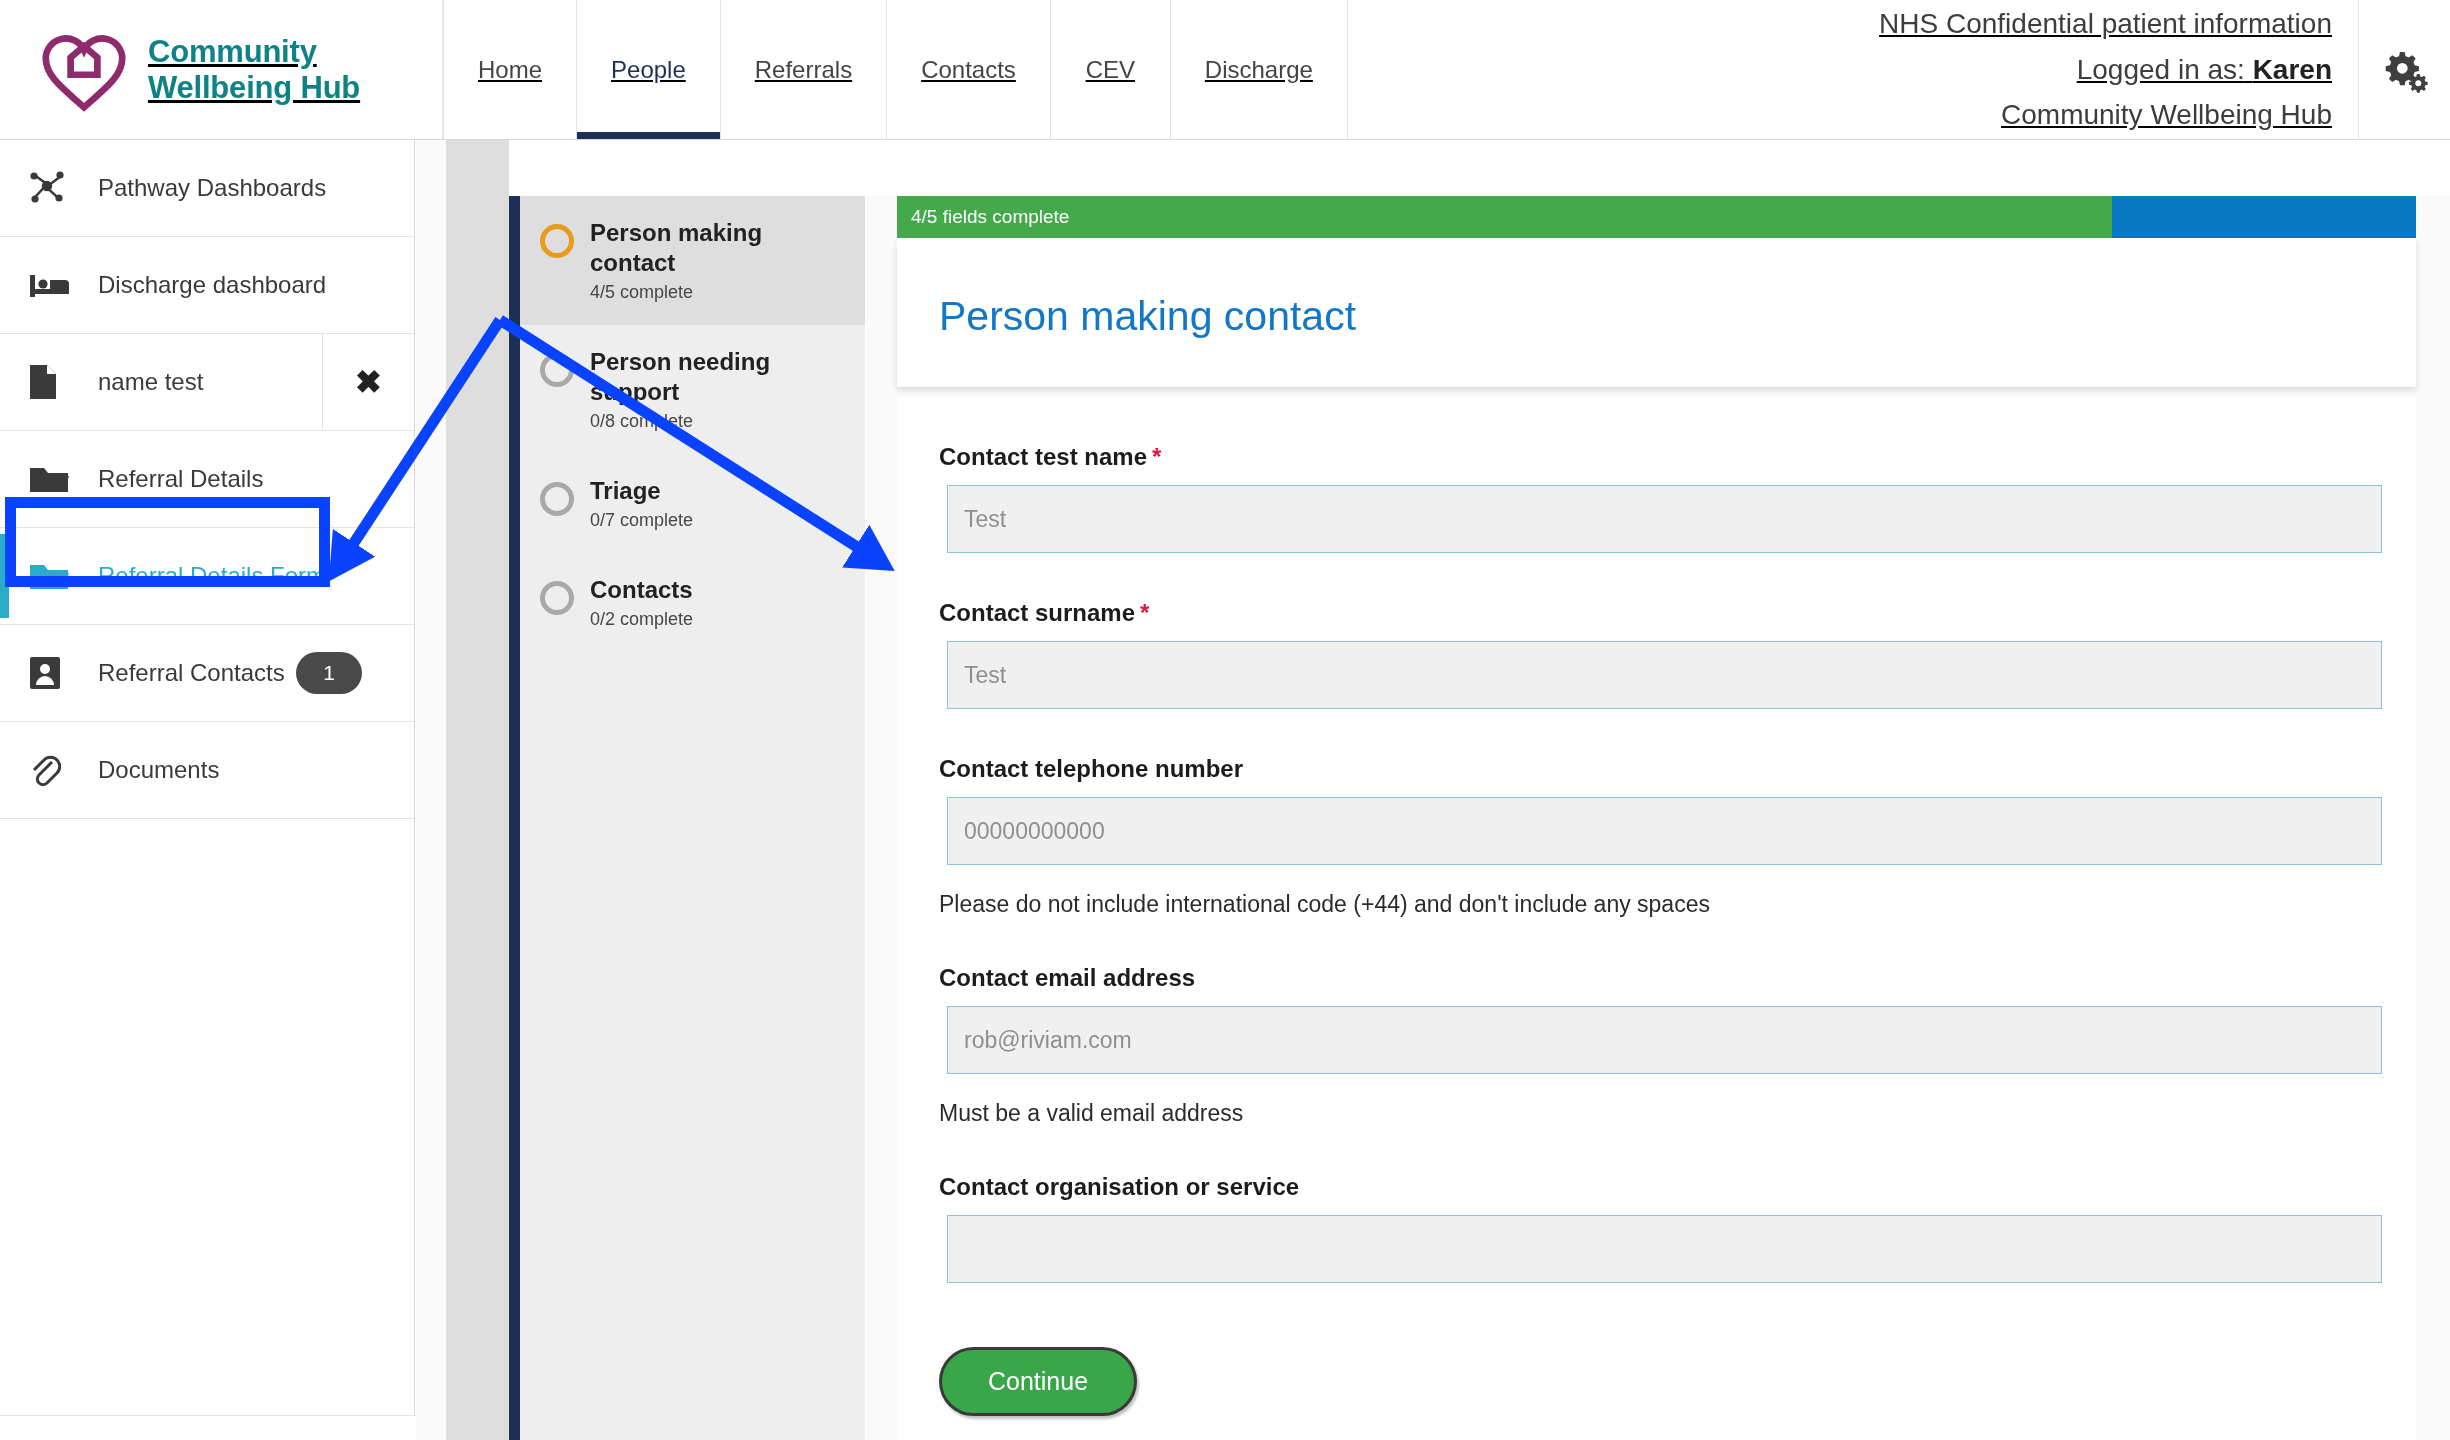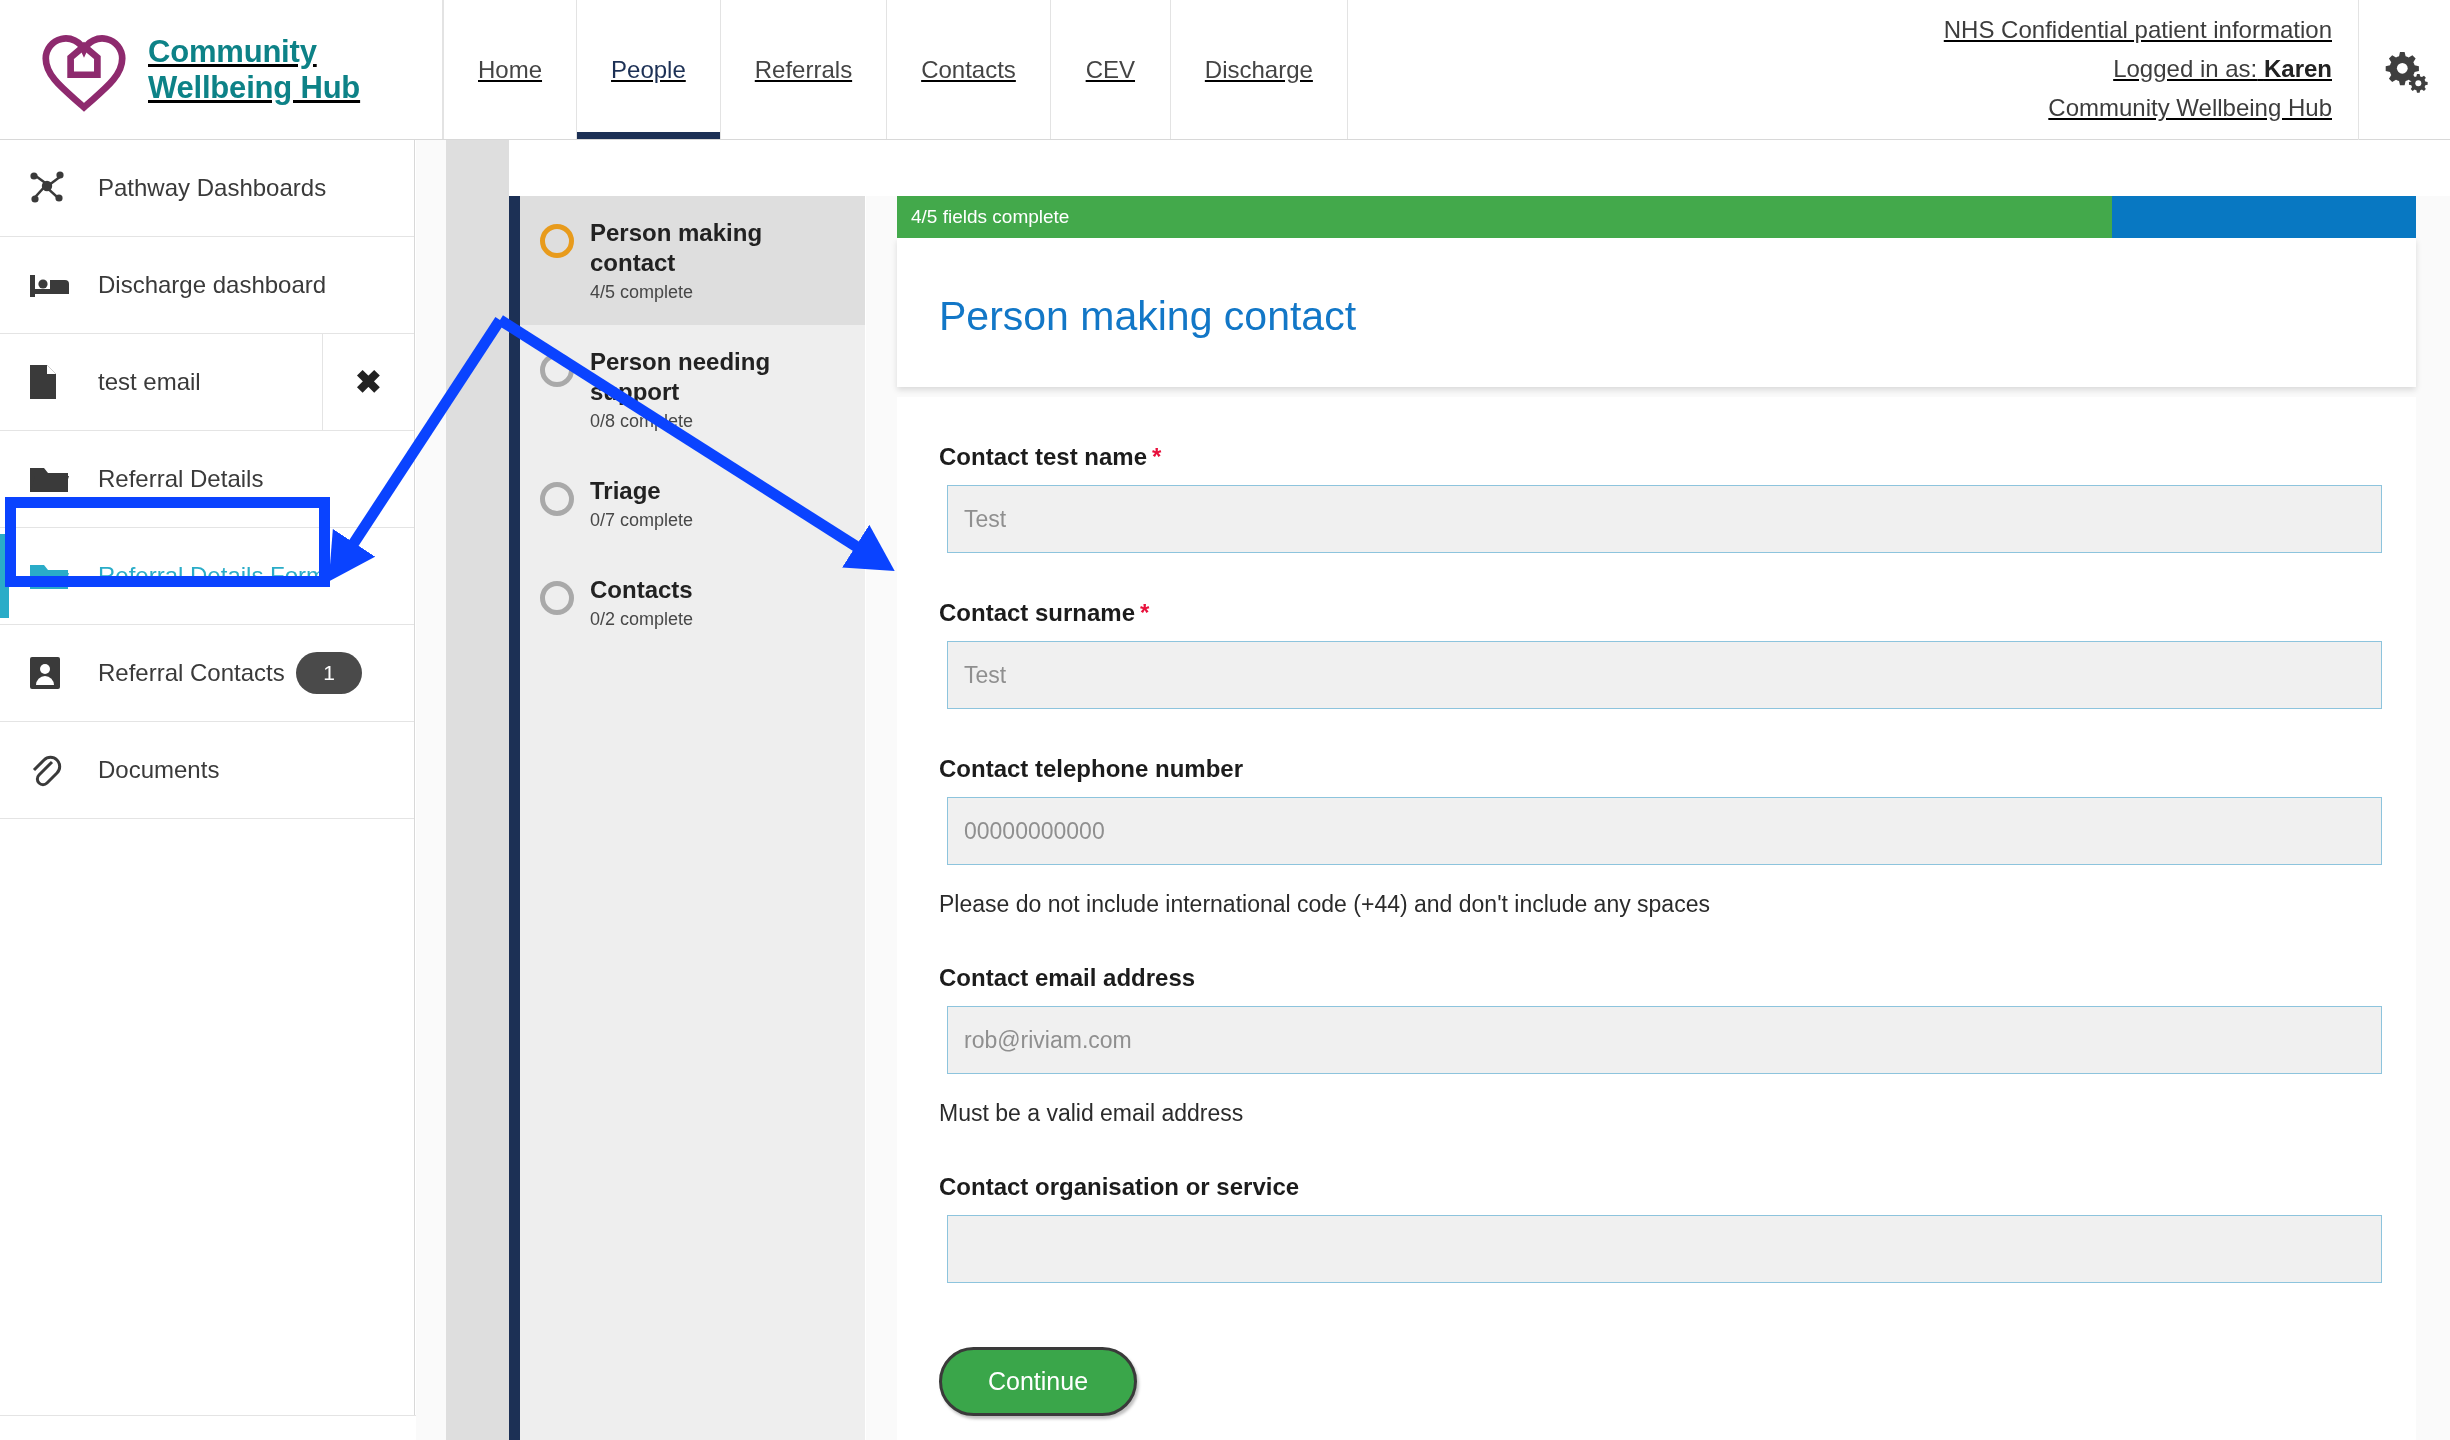--- a/index.html
+++ b/index.html
@@ -54,21 +54,21 @@
     height: 7px; background: #1c3055;
   }
 
   .header-right {
     margin-left: auto;
     display: flex; align-items: center;
   }
   .header-info {
     text-align: right;
     padding-right: 26px;
-    font-size: 24px;
+    font-size: 28px;
     color: #3d3d3d;
     line-height: 1.62;
   }
   .header-info .bold { font-weight: bold; color: #222; }
   .gear-btn {
     width: 92px; height: 140px;
     border-left: 1px solid #e3e3e3;
     display: flex; align-items: center; justify-content: center;
     cursor: pointer;
   }
@@ -358,21 +358,21 @@
 
     <div class="side-item">
       <span class="ico">
         <svg width="30" height="38" viewBox="0 0 30 38">
             <g fill="#3a3a3a">
           <path d="M2 2 h17 l9 9 v25 h-26 z"></path>
           <path d="M19 2 l9 9 h-9 z" fill="#ffffff"></path>
         </g>
           </svg>
       </span>
-      <span class="lbl">test email</span>
+      <span class="lbl">name test</span>
       <span class="close-cell">✖</span>
     </div>
 
     <div class="side-item">
       <span class="ico">
         <svg width="42" height="32" viewBox="0 0 42 32">
             <g fill="#3a3a3a">
           <path d="M2 5 h14 l4 5 h20 v19 h-38 z"></path>
           <path d="M7 13 h34 l-5 16 h-34 z"></path>
         </g>

